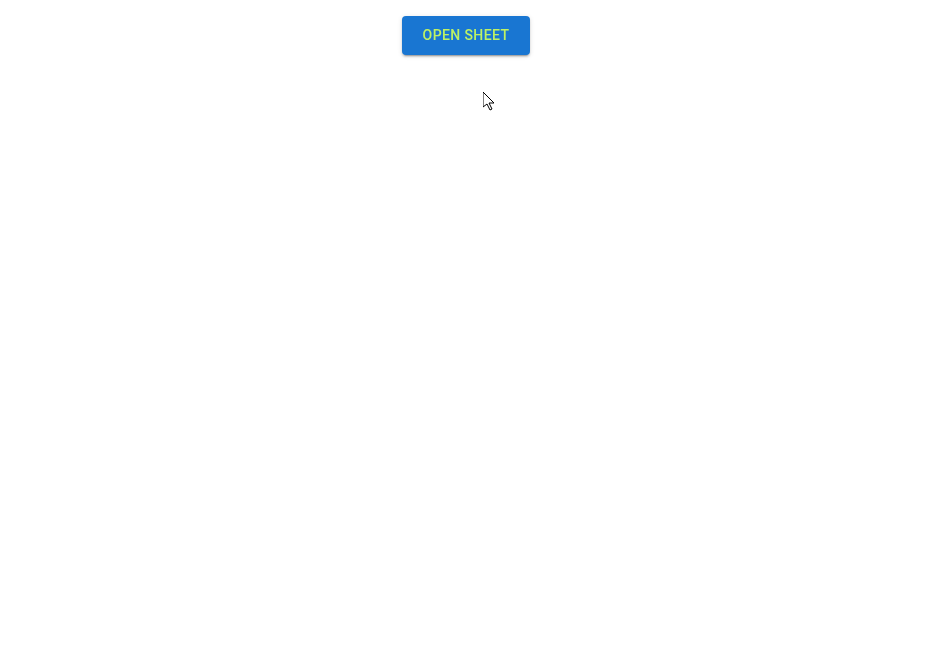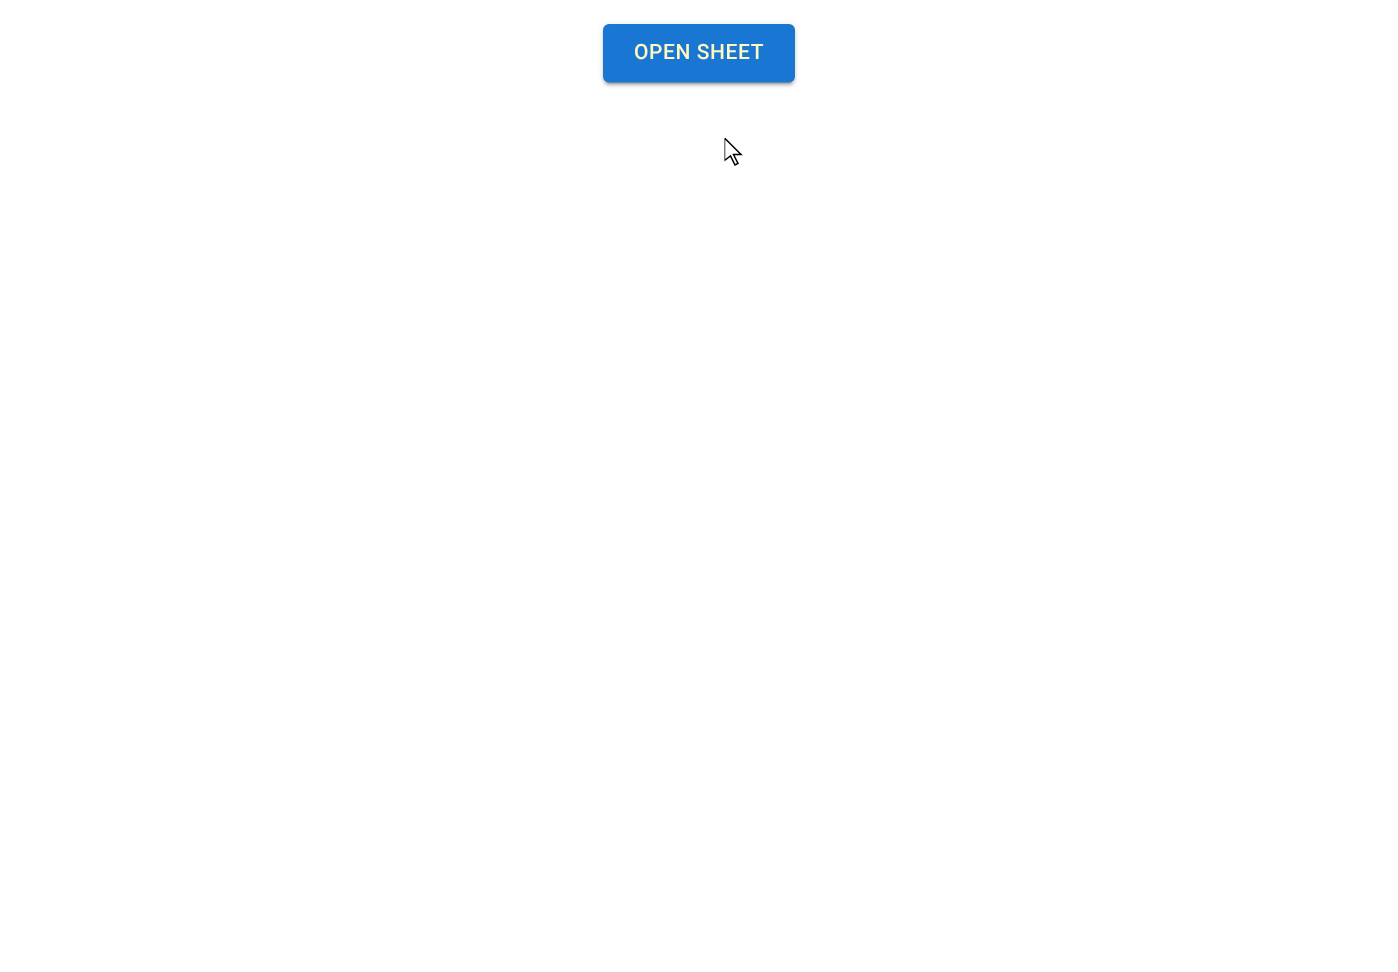--- a/index.html
+++ b/index.html
@@ -14,21 +14,21 @@
       height: 648px;
       position: relative;
     }
     .container {
       display: flex;
       justify-content: center;
       padding-top: 16px;
     }
     .open-sheet-button {
       background-color: #1976d2;
-      color: #fef9c3;
+      color: #bef264;
       font-size: 0.875rem;
       font-weight: 500;
       letter-spacing: 0.02857em;
       text-transform: uppercase;
       line-height: 1.75;
       padding: 7px 21px;
       border: none;
       border-radius: 4px;
       box-shadow: 0px 3px 1px -2px rgba(0,0,0,0.2),
                   0px 2px 2px 0px rgba(0,0,0,0.14),

